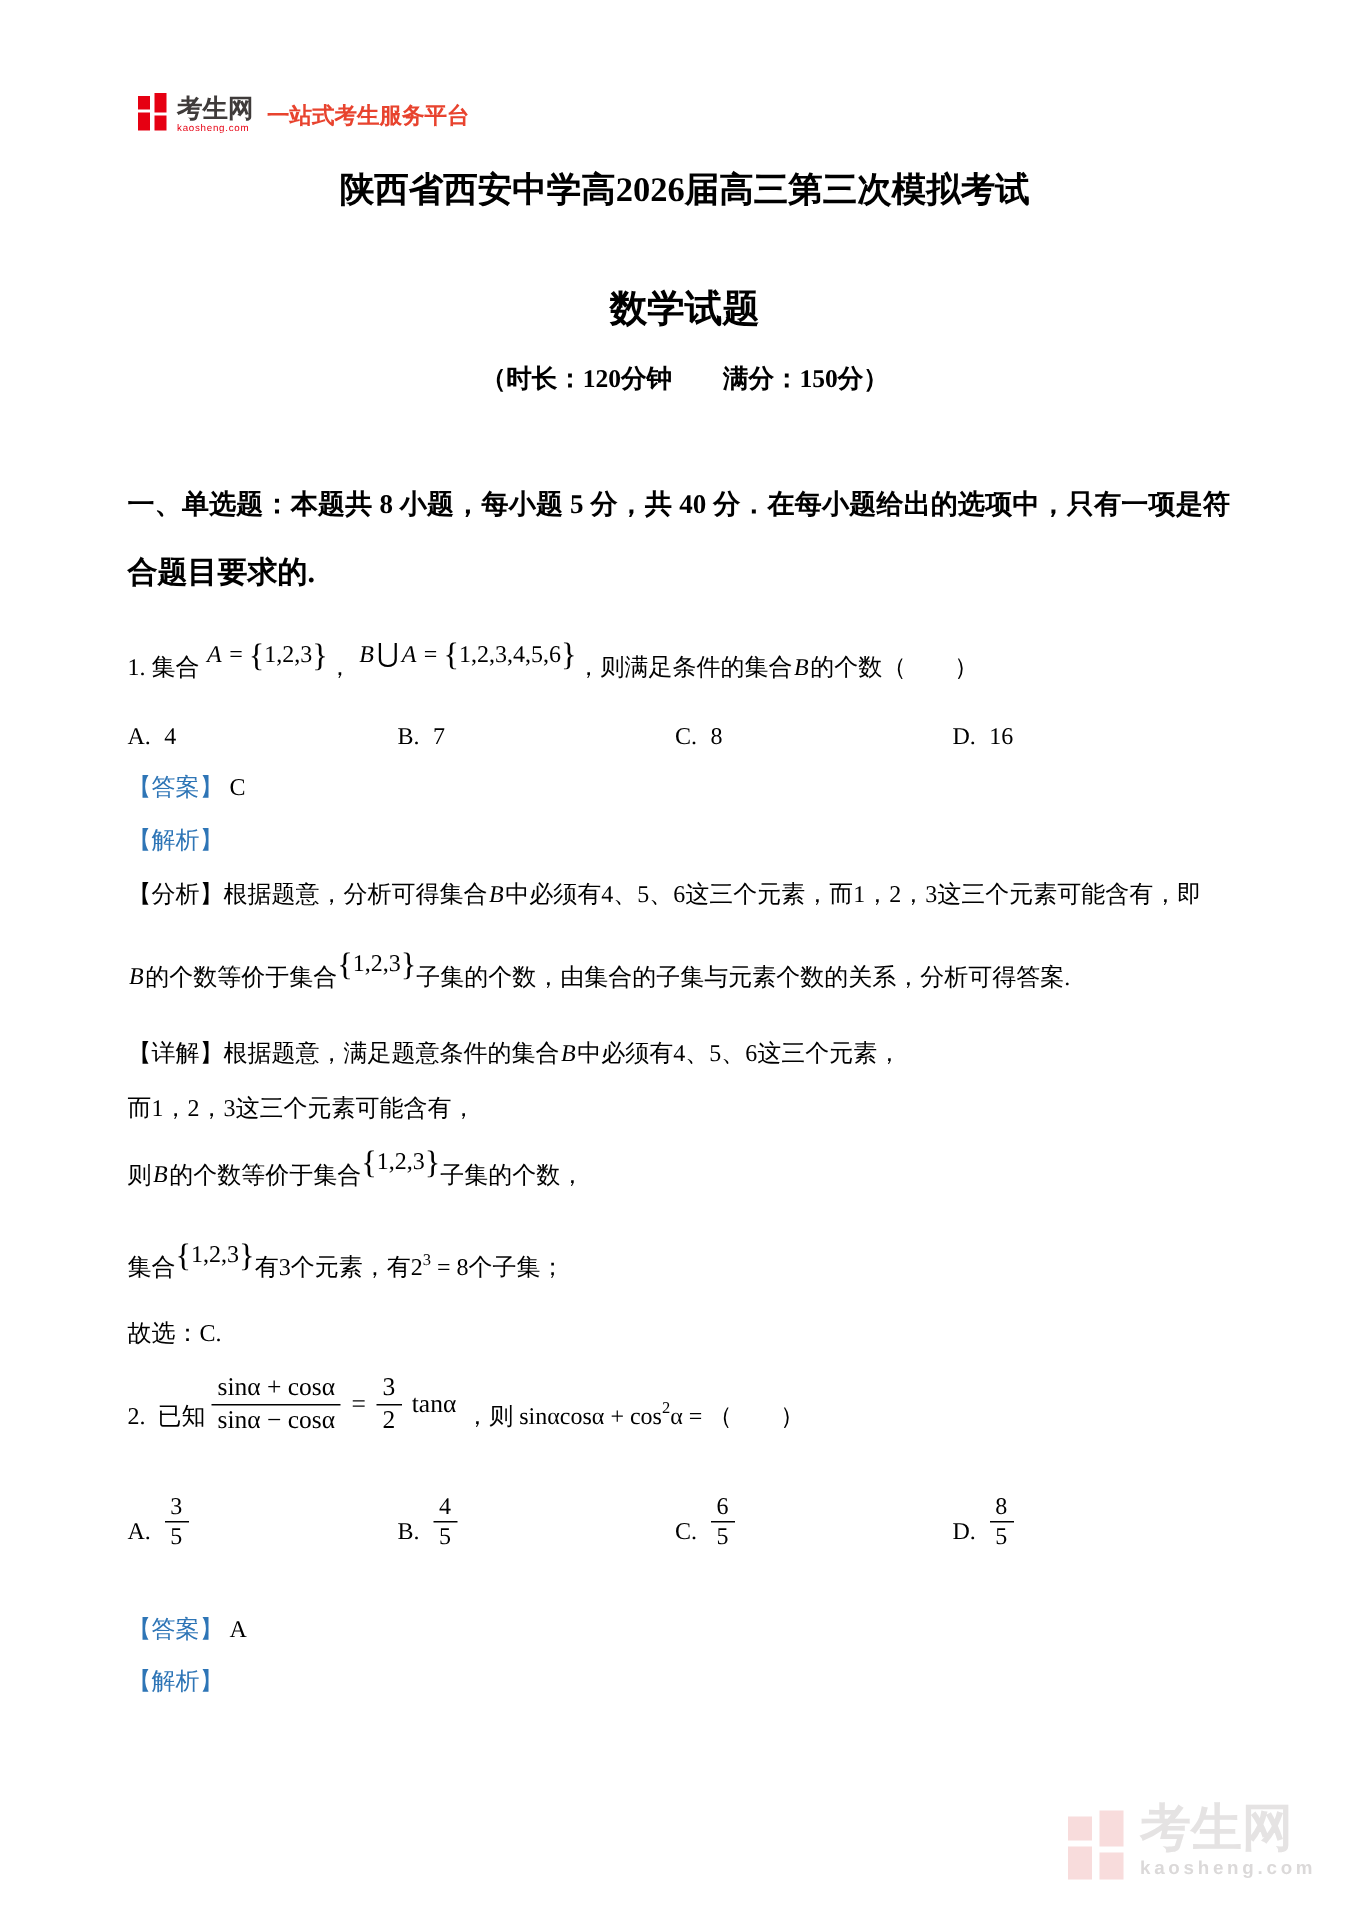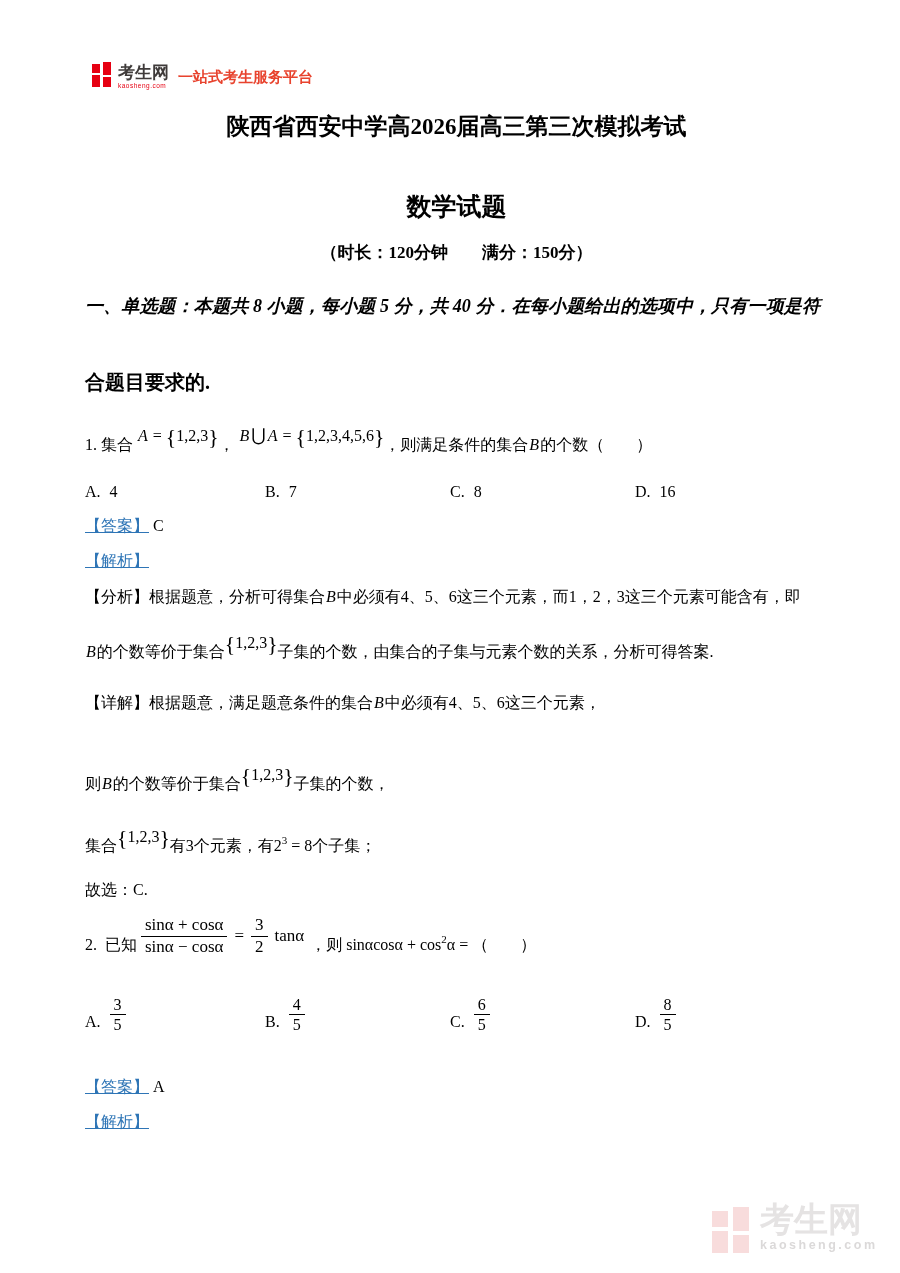--- a/index.html
+++ b/index.html
@@ -1,21 +1,21 @@
 <!DOCTYPE html>
 <html><head>
 <meta charset="utf-8">
 <style>
   html,body{margin:0;padding:0;background:#ffffff;}
   .page{position:relative;width:900px;height:1273px;background:#fff;overflow:hidden;
         font-family:"Liberation Serif",serif;color:#000;padding-left:13px;}
   .line{position:absolute;left:85px;font-size:16px;line-height:24px;white-space:nowrap;}
   .center{left:0;right:0;text-align:center;}
   .bold{font-weight:bold;}
-  .blue{color:#2e75b6;text-decoration:underline;}
+  .blue{color:#2e75b6;}
   .var{font-style:italic;padding:0 1px;font-family:"Liberation Serif",serif;}
   .math{font-family:"Liberation Serif",serif;}
   .lift{position:relative;top:-9px;display:inline-block;}
   .br{font-size:1.35em;vertical-align:-0.12em;font-weight:normal;}
   .cup{font-size:1.1em;margin:0 1px;}
   .sup{font-size:11px;vertical-align:7px;}
   .frac{display:inline-flex;flex-direction:column;text-align:center;vertical-align:bottom;line-height:1.2;}
   .frac .num{border-bottom:1.3px solid #000;padding:0 4px;}
   .frac .den{padding:0 4px;}
   .fx{display:inline-flex;align-items:center;gap:7px;margin-top:48px;}
@@ -61,21 +61,21 @@
       <span class="brand-name">考生网</span>
       <span class="brand-domain">kaosheng.com</span>
     </span>
     <span class="brand-tagline">一站式考生服务平台</span>
   </div>
 
   <div class="line center bold" style="top:110px;font-size:23px;line-height:34px;">陕西省西安中学高2026届高三第三次模拟考试</div>
   <div class="line center bold" style="top:190px;font-size:25px;line-height:34px;">数学试题</div>
   <div class="line center bold" style="top:241px;font-size:17px;">（时长：120分钟　　满分：150分）</div>
 
-  <div class="line bold just" style="top:294px;font-size:18px;white-space:normal;font-style:italic;">一、单选题：本题共 8 小题，每小题 5 分，共 40 分．在每小题给出的选项中，只有一项是符</div>
+  <div class="line bold just" style="top:324px;font-size:18px;white-space:normal;">一、单选题：本题共 8 小题，每小题 5 分，共 40 分．在每小题给出的选项中，只有一项是符</div>
   <div class="line bold" style="top:370px;font-size:20px;">合题目要求的.</div>
 
   <div class="line" style="top:432px;">
     <span>1.</span>
     <span>集合</span>
     <span class="lift math"><span class="var">A</span><span> = </span><span class="br">{</span><span>1,2,3</span><span class="br">}</span></span><span>，</span>
     <span class="lift math"><span class="var">B</span><span class="cup">⋃</span><span class="var">A</span><span> = </span><span class="br">{</span><span>1,2,3,4,5,6</span><span class="br">}</span></span><span>，则满足条件的集合</span><span class="var">B</span><span>的个数（　　）</span>
   </div>
 
   <div class="line optrow" style="top:480px;">
@@ -109,20 +109,21 @@
   </div>
 
   <div class="line" style="top:640px;">
     <span class="var">B</span><span>的个数等价于集合</span><span class="lift math"><span class="br">{</span><span>1,2,3</span><span class="br">}</span></span><span>子集的个数，由集合的子集与元素个数的关系，分析可得答案.</span>
   </div>
 
   <div class="line" style="top:691px;">
     <span>【详解】根据题意，满足题意条件的集合</span><span class="var">B</span><span>中必须有4、5、6这三个元素，</span>
   </div>
 
+  <div class="line" style="top:728px;">而1，2，3这三个元素可能含有，</div>
 
   <div class="line" style="top:772px;">
     <span>则</span><span class="var">B</span><span>的个数等价于集合</span><span class="lift math"><span class="br">{</span><span>1,2,3</span><span class="br">}</span></span><span>子集的个数，</span>
   </div>
 
   <div class="line" style="top:828px;">
     <span>集合</span><span class="lift math"><span class="br">{</span><span>1,2,3</span><span class="br">}</span></span><span>有3个元素，有</span><span class="math"><span>2</span><span class="sup">3</span><span> = 8</span></span><span>个子集；</span>
   </div>
 
   <div class="line" style="top:878px;">故选：C.</div>

